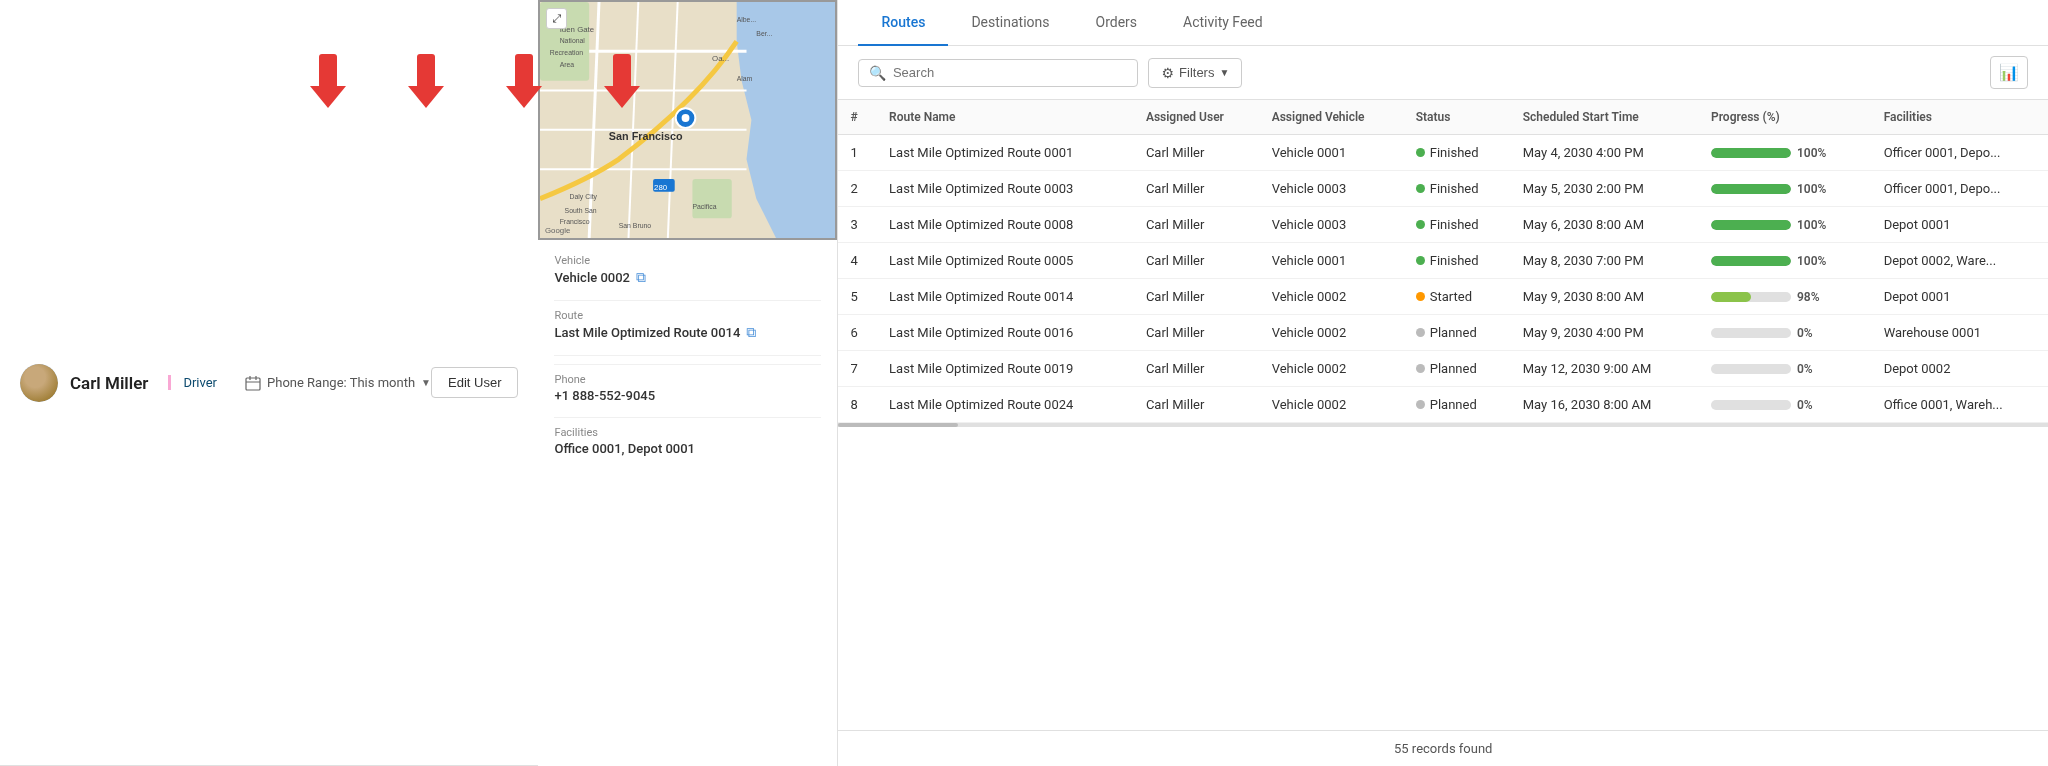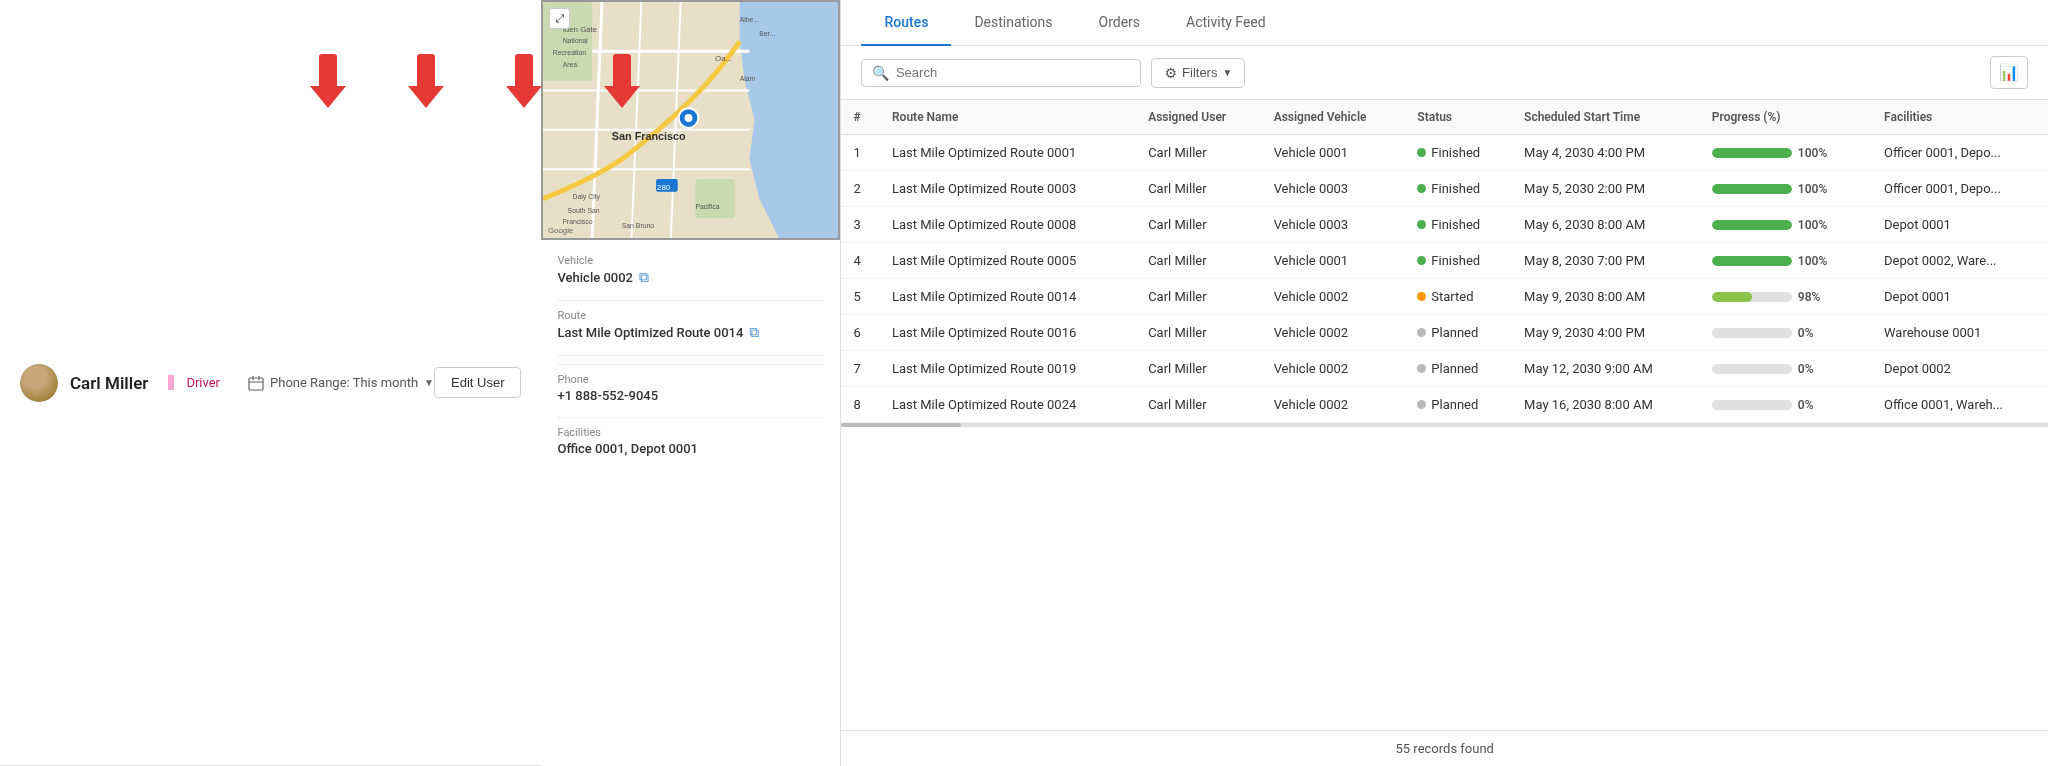--- a/index.html
+++ b/index.html
@@ -6,21 +6,21 @@
     body { font-family: -apple-system, BlinkMacSystemFont, 'Segoe UI', Roboto, sans-serif; background: #f0f2f5; font-size: 13px; color: #333; }
 
     .page-wrapper { display: flex; flex-direction: row; height: 766px; background: #f0f2f5; }
 
     
     .header { display: flex; align-items: center; justify-content: space-between; background: #fff; padding: 8px 20px; border-bottom: 1px solid #e0e0e0; min-height: 52px; }
     .header-left { display: flex; align-items: center; gap: 12px; }
     .avatar { width: 38px; height: 38px; border-radius: 50%; background: #b0c4de; overflow: hidden; display: flex; align-items: center; justify-content: center; }
     .avatar-img { width: 100%; height: 100%; background: radial-gradient(circle at 40% 35%, #c8a87a 30%, #8b6914 100%); border-radius: 50%; }
     .user-name { font-size: 17px; font-weight: 600; color: #222; }
-    .user-role { font-size: 13px; color: #be185d; margin-left: 8px; padding-left: 12px; border-left: 6px solid #f9a8d4; }
+    .user-role { font-size: 13px; color: #0c4a6e; margin-left: 8px; padding-left: 12px; border-left: 3px solid #f9a8d4; }
     .date-range { display: flex; align-items: center; gap: 6px; margin-left: 16px; color: #555; font-size: 13px; cursor: pointer; }
     .date-range svg { width: 16px; height: 16px; }
     .edit-user-btn { border: 1px solid #ccc; background: #fff; padding: 7px 16px; border-radius: 4px; font-size: 13px; cursor: pointer; color: #333; }
 
     
     .main-content { display: flex; flex: 1; overflow: hidden; }
 
     
     .left-panel { width: 300px; background: #fff; border-right: 1px solid #e0e0e0; display: flex; flex-direction: column; overflow-y: auto; }
     .map-container { width: 100%; height: 240px; background: #e8e0d0; position: relative; overflow: hidden; flex-shrink: 0; border: 2px solid #999; }

